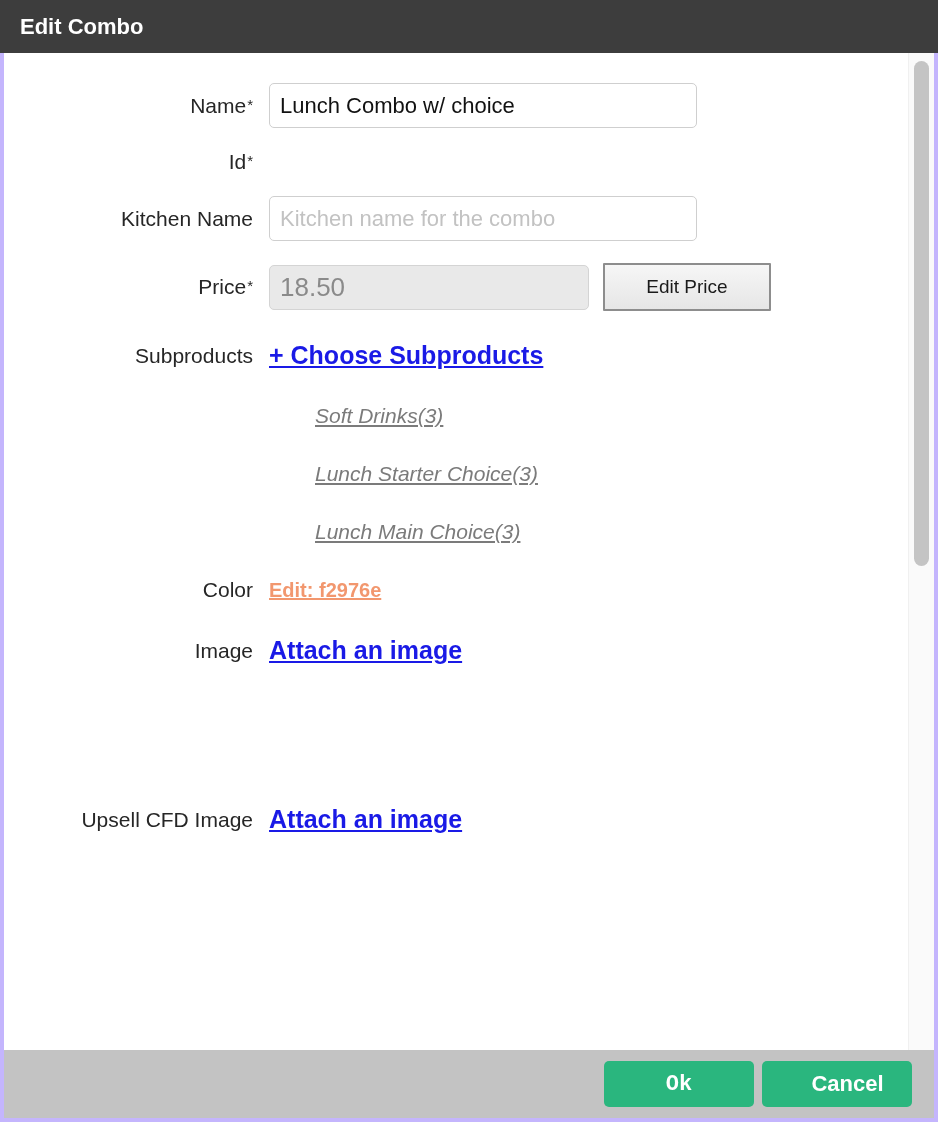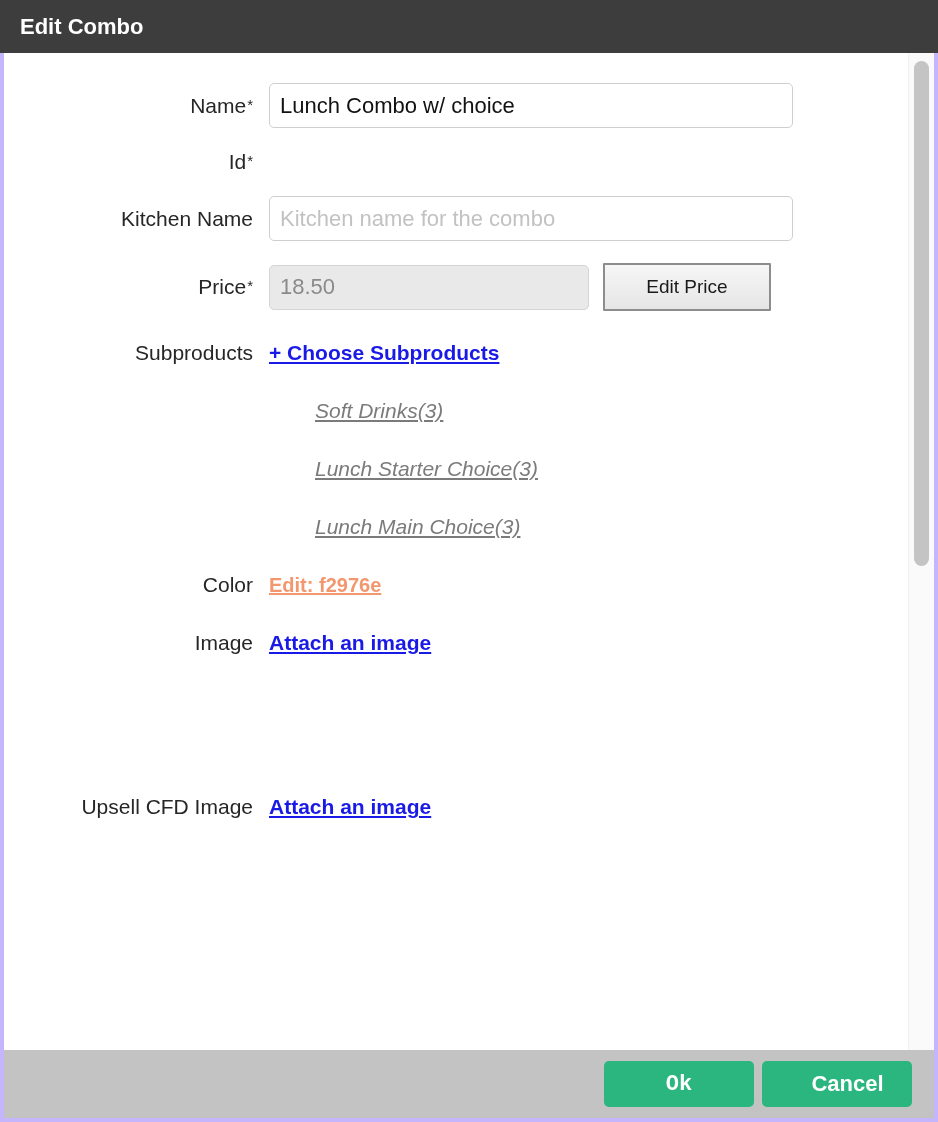--- a/index.html
+++ b/index.html
@@ -68,37 +68,37 @@
     padding-right: 16px;
     font-size: 21px;
     color: #262626;
     white-space: nowrap;
   }
   .lbl .star { font-size: 15px; vertical-align: top; position: relative; top: 2px; margin-left: 1px;}
 
   .ctl { display: flex; align-items: center; }
 
   input.txt {
-    width: 524px;
+    width: 428px;
     height: 45px;
     font-size: 22px;
     font-family: "Liberation Sans", sans-serif;
     color: #111111;
     padding: 12px 10px;
     border: 1px solid #cfcfcf;
     border-radius: 5px;
     background: #ffffff;
     outline: none;
   }
   input.txt::placeholder { color: #c2c2c2; }
 
   input.price {
     width: 320px;
     height: 45px;
-    font-size: 22px;
+    font-size: 26px;
     font-family: "Liberation Sans", sans-serif;
     color: #8a8a8a;
     padding: 0 10px;
     border: 1px solid #d4d4d4;
     border-radius: 5px;
     background: #e9e9e9;
     outline: none;
   }
 
   button.editprice {
@@ -108,21 +108,21 @@
     font-size: 19px;
     font-family: "Liberation Sans", sans-serif;
     color: #1a1a1a;
     background: linear-gradient(#f6f6f6, #e6e6e6);
     border: 2px solid #8d8d8d;
     border-radius: 1px;
     cursor: pointer;
   }
 
   a.bluelink {
-    font-size: 21px;
+    font-size: 25px;
     font-weight: bold;
     color: #1a1ae6;
     text-decoration: underline;
     cursor: pointer;
     white-space: nowrap;
   }
   a.bluelink.plain { font-weight: bold; }
 
   a.sublink {
     font-size: 21px;

